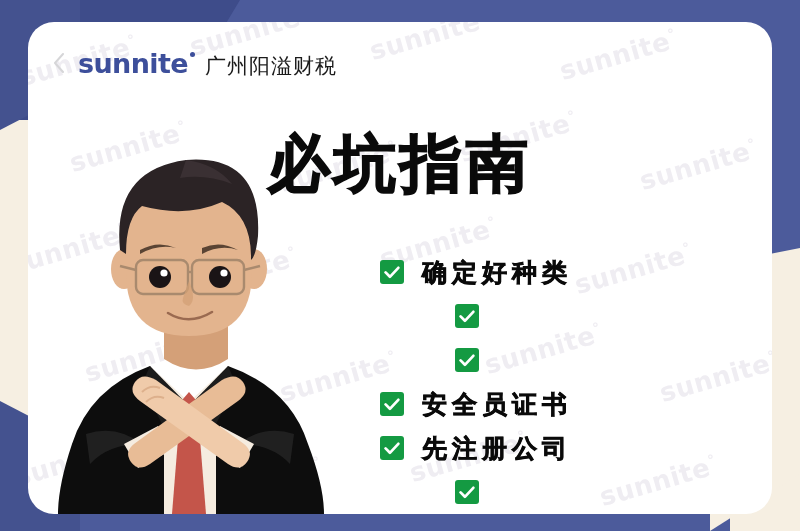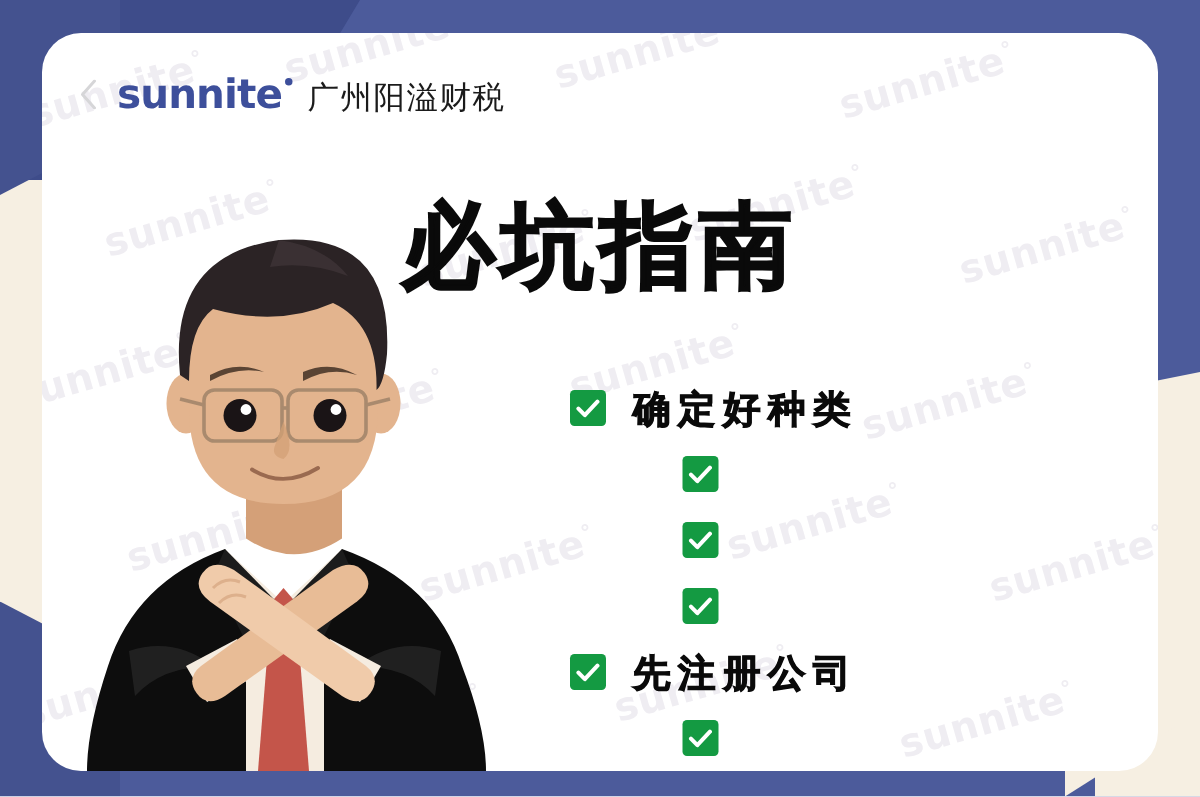--- a/index.html
+++ b/index.html
@@ -349,20 +349,21 @@
           </svg>
         </span>
       </div>
 
       <div class="check-row">
         <span class="check-box">
           <svg width="16" height="13" viewBox="0 0 16 13" aria-hidden="true">
             <path d="M1.6 6.4 L5.9 10.8 L14.3 1.8" fill="none" stroke="#ffffff" stroke-width="2.7" stroke-linecap="round" stroke-linejoin="round"></path>
           </svg>
         </span>
+        <span class="check-label">安全员证书</span>
       </div>
 
       <div class="check-row">
         <span class="check-box">
           <svg width="16" height="13" viewBox="0 0 16 13" aria-hidden="true">
             <path d="M1.6 6.4 L5.9 10.8 L14.3 1.8" fill="none" stroke="#ffffff" stroke-width="2.7" stroke-linecap="round" stroke-linejoin="round"></path>
           </svg>
         </span>
         <span class="check-label">先注册公司</span>
       </div>

